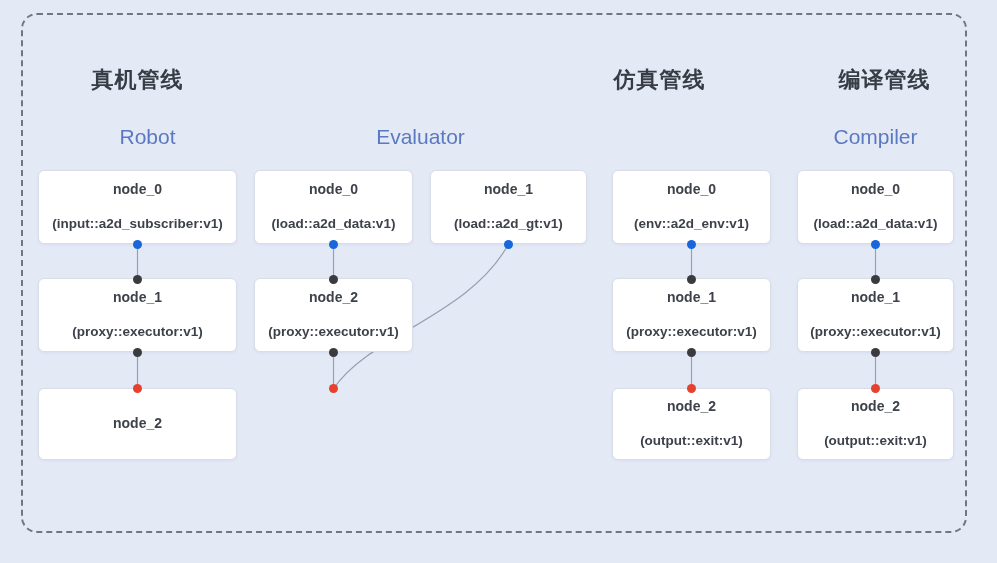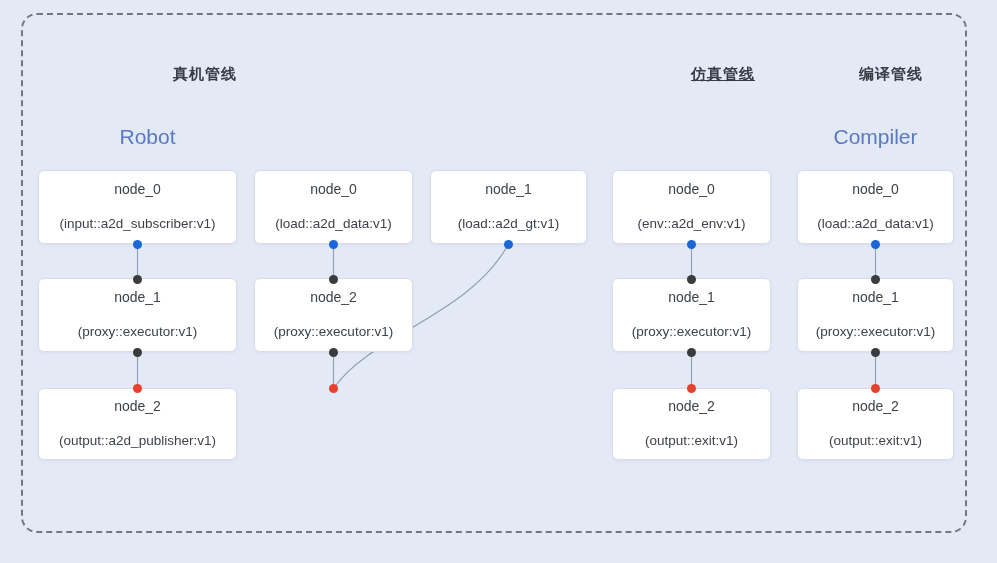--- a/index.html
+++ b/index.html
@@ -29,22 +29,22 @@
   }
   .connectors path {
     fill: none;
     stroke: var(--connector-color, #95a0b4);
     stroke-width: 1.2;
   }
   .cn-title {
     position: absolute;
     top: 65px;
     z-index: 2;
-    text-align: right;
-    font-size: 15px;
+    text-align: center;
+    font-size: 22px;
     font-weight: bold;
     color: var(--cn-title-color, #383d45);
     letter-spacing: 1px;
   }
   .en-title {
     position: absolute;
     top: 125px;
     z-index: 2;
     text-align: center;
     font-size: 21px;
@@ -57,20 +57,21 @@
     background: var(--node-background, #ffffff);
     border: 1px solid var(--node-border, #d9dde6);
     border-radius: 6px;
     box-shadow: 0 1px 3px rgba(60, 80, 140, 0.07);
     display: flex;
     flex-direction: column;
     align-items: center;
     justify-content: center;
     gap: 20px;
     padding: 16px 2px;
+    font-weight: bold;
   }
   .node-title {
     font-size: 14px;
     color: var(--node-text-color, #3d424a);
     line-height: 1.1;
   }
   .node-sub {
     font-size: 13.5px;
     color: var(--node-text-color, #3d424a);
     line-height: 1.1;
@@ -101,37 +102,37 @@
     <path d="M508.5 244 C470 315, 370 335, 334 388"></path>
     <path d="M691.5 244 L691.5 279"></path>
     <path d="M691.5 352 L691.5 388"></path>
     <path d="M875.5 244 L875.5 279"></path>
     <path d="M875.5 352 L875.5 388"></path>
   </svg>
 
   <div class="cn-title" style="left:38px;width:199px;">真机管线</div>
   <div class="en-title" style="left:48px;width:199px;">Robot</div>
 
+  <div class="en-title" style="left:254px;width:333px;">Evaluator</div>
 
-  <div class="cn-title" style="left:596px;width:159px;text-decoration:underline;">仿真管线</div>
+  <div class="cn-title" style="left:580px;width:159px;">仿真管线</div>
 
-  <div class="cn-title" style="left:766px;width:157px;font-family:Liberation Serif, serif;">编译管线</div>
+  <div class="cn-title" style="left:806px;width:157px;font-family:Liberation Serif, serif;">编译管线</div>
   <div class="en-title" style="left:797px;width:157px;">Compiler</div>
 
   <div class="node" style="left:38px;top:170px;width:199px;height:74px;">
     <div class="node-title">node_0</div>
     <div class="node-sub">(input::a2d_subscriber:v1)</div>
   </div>
   <div class="node" style="left:38px;top:278px;width:199px;height:74px;">
     <div class="node-title">node_1</div>
     <div class="node-sub">(proxy::executor:v1)</div>
   </div>
   <div class="node" style="left:38px;top:388px;width:199px;height:72px;">
     <div class="node-title">node_2</div>
-    <div class="node-sub">(output::a2d_publisher:v1)</div>
   </div>
 
   <div class="node" style="left:254px;top:170px;width:159px;height:74px;">
     <div class="node-title">node_0</div>
     <div class="node-sub">(load::a2d_data:v1)</div>
   </div>
   <div class="node" style="left:430px;top:170px;width:157px;height:74px;">
     <div class="node-title">node_1</div>
     <div class="node-sub">(load::a2d_gt:v1)</div>
   </div>

